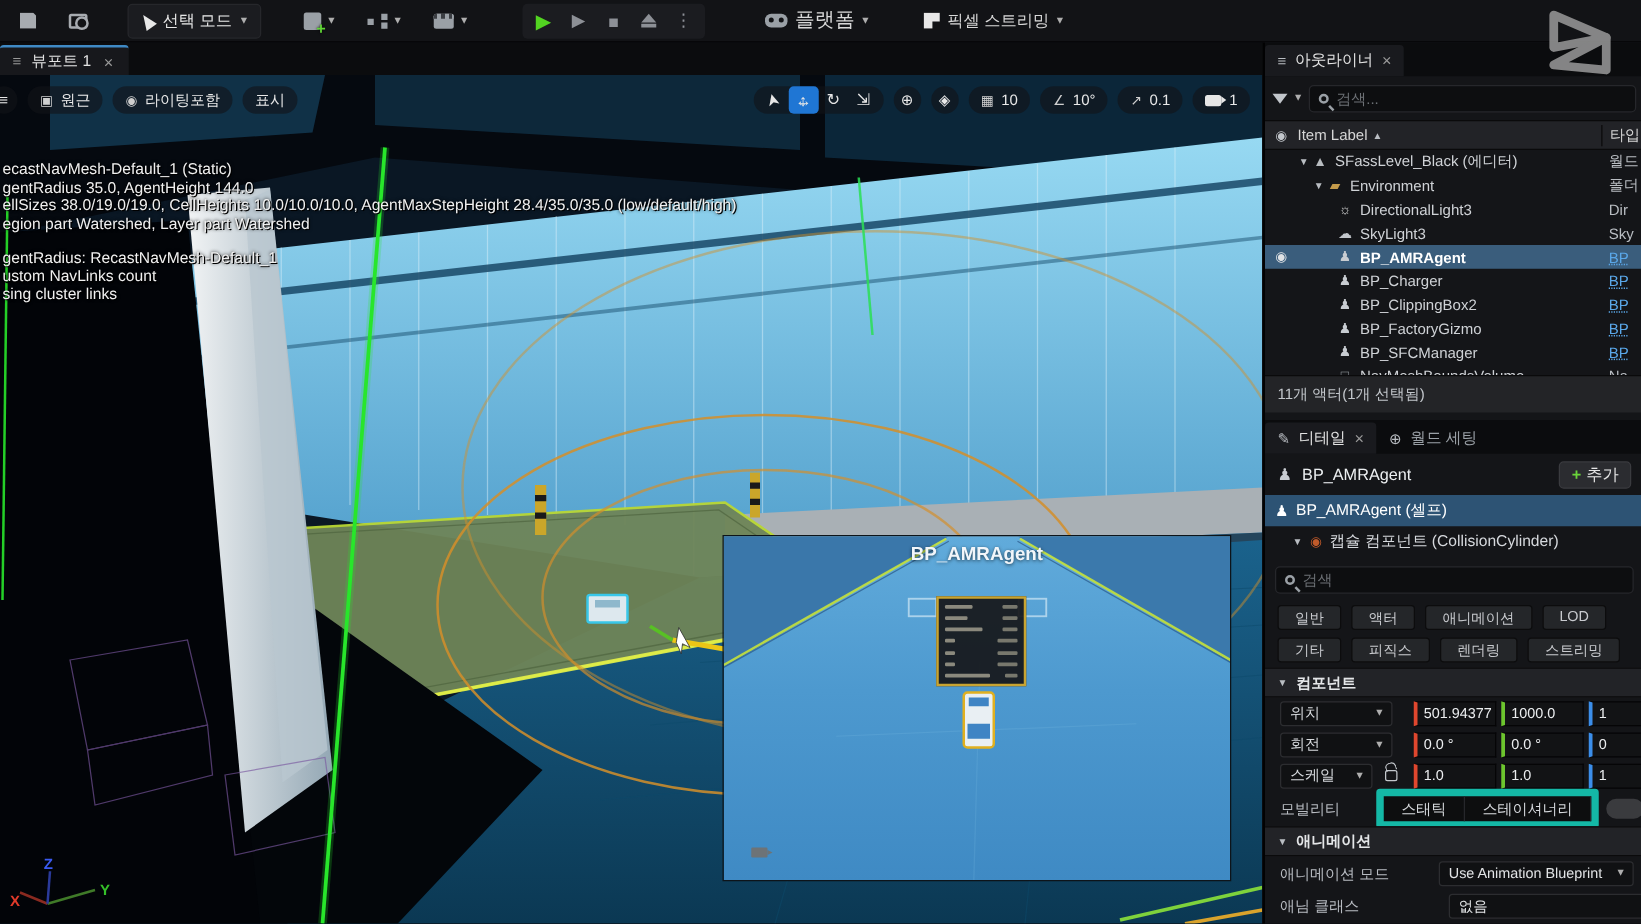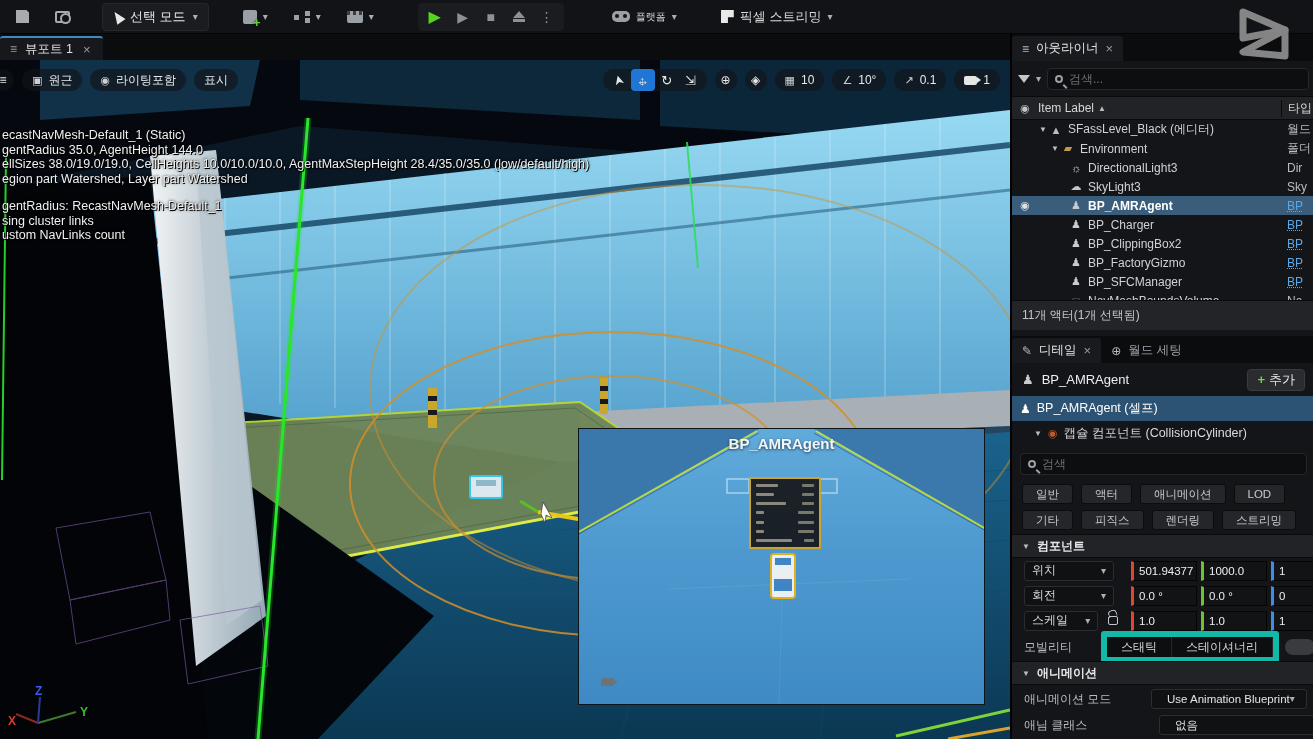--- a/index.html
+++ b/index.html
@@ -145,21 +145,21 @@
 .tfield.fx{border-left:3px solid #e0472e}
 .tfield.fy{border-left:3px solid #6dc52e}
 .tfield.fz{border-left:3px solid #3b8eea;width:44px}
 #trow-mob{top:600px;height:26px;display:flex;align-items:center;padding-left:12px;color:#b8bcc2}
 .seg{margin-left:auto;display:flex;background:#0d0e0f;border:6px solid #14b8a6;border-radius:3px;overflow:visible}
 .seg .segbtn{height:20px;display:flex;align-items:center;padding:0 14px;color:#d6d9dd;border-right:1px solid #26272b;white-space:nowrap}
 .toggle-clip{width:30px;height:16px;border-radius:9px;background:#3a3b3e;margin-left:6px;align-self:center}
 #sec-anim{top:627px}
 .arow{height:26px;display:flex;align-items:center;padding-left:12px;color:#b8bcc2}
 #arow-mode{top:652px}#arow-class{top:678px}
-.adrop{margin-left:auto;margin-right:8px;width:156px;height:20px;background:#101113;border:1px solid #2c2d30;border-radius:3px;display:flex;align-items:center;justify-content:space-between;padding:0 15px;color:#e2e4e6;font-size:11.5px;white-space:nowrap}
+.adrop{margin-left:auto;margin-right:8px;width:156px;height:20px;background:#101113;border:1px solid #2c2d30;border-radius:3px;display:flex;align-items:center;justify-content:space-between;padding:0 7px;color:#e2e4e6;font-size:11.5px;white-space:nowrap}
 #arow-class .adrop{width:170px;margin-right:-14px}
 .icon-pawn{color:#c8ccd1}
 </style>
 </head>
 <body>
 
 <div id="toolbar">
   <div class="tb-group">
     <div class="tb-btn">
         <span class="mi mi-disk"></span>
@@ -194,21 +194,21 @@
     <div class="pbtn">
         <span class="eject">
           <span class="tri"></span>
           <span class="bar"></span>
         </span>
       </div>
     <div class="pbtn vdots">⋮</div>
   </div>
   <div class="tb-btn" style="margin-left:30px">
     <span class="mi mi-gamepad"></span>
-    <span style="font-size:10px">플랫폼</span>
+    <span style="font-size:16px">플랫폼</span>
     <span class="chev">▾</span>
   </div>
   <div class="tb-btn" style="margin-left:18px">
     <span class="mi mi-stream"></span>
     <span style="font-size:13px">픽셀 스트리밍</span>
     <span class="chev">▾</span>
   </div>
 </div>
 
 <svg id="watermark" viewBox="0 0 62 56">
@@ -376,22 +376,22 @@
     </div>
   </div>
 
   <div id="debug-text">
     <div class="dl">ecastNavMesh-Default_1 (Static)</div>
     <div class="dl">gentRadius 35.0, AgentHeight 144.0</div>
     <div class="dl">ellSizes 38.0/19.0/19.0, CellHeights 10.0/10.0/10.0, AgentMaxStepHeight 28.4/35.0/35.0 (low/default/high)</div>
     <div class="dl">egion part Watershed, Layer part Watershed</div>
     <div class="gap"></div>
     <div class="dl">gentRadius: RecastNavMesh-Default_1</div>
+    <div class="dl">ustom NavLinks count</div>
     <div class="dl">sing cluster links</div>
-    <div class="dl">ustom NavLinks count</div>
   </div>
 
   <div id="pip">
     <svg width="407" height="277" viewBox="0 0 407 277">
       <polygon points="0,0 180,0 0,105" fill="#3a77aa"></polygon>
       <polygon points="235,0 407,0 407,102" fill="#3b79ac"></polygon>
       <line x1="0" y1="103" x2="178" y2="2" stroke="#c6e23c" stroke-width="2" opacity=".9"></line>
       <line x1="237" y1="2" x2="407" y2="100" stroke="#c6e23c" stroke-width="2" opacity=".9"></line>
       <line x1="0" y1="105" x2="180" y2="4" stroke="#2f6191" stroke-width="1" opacity=".8"></line>
       <line x1="235" y1="4" x2="407" y2="102" stroke="#2f6191" stroke-width="1" opacity=".8"></line>

